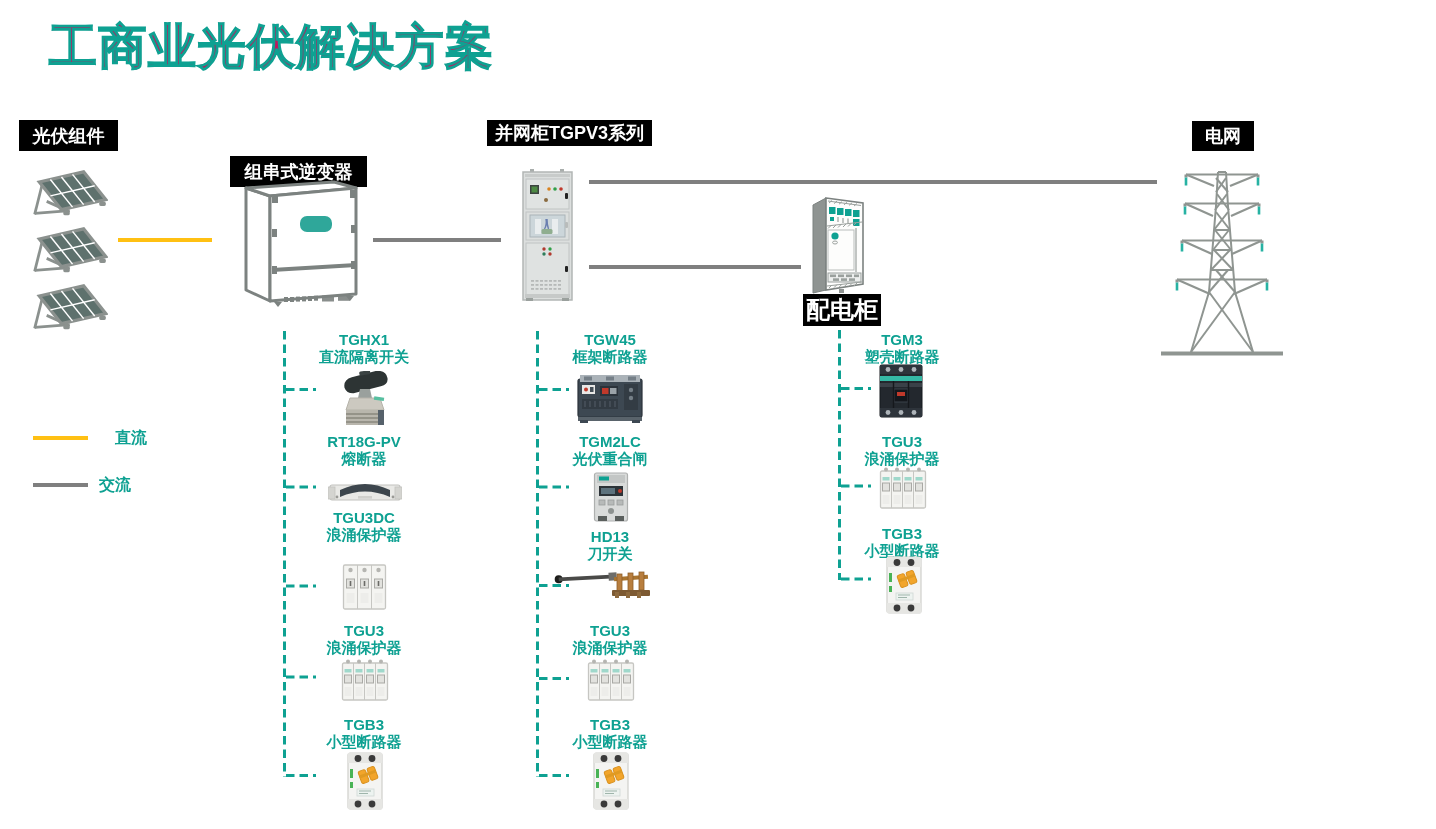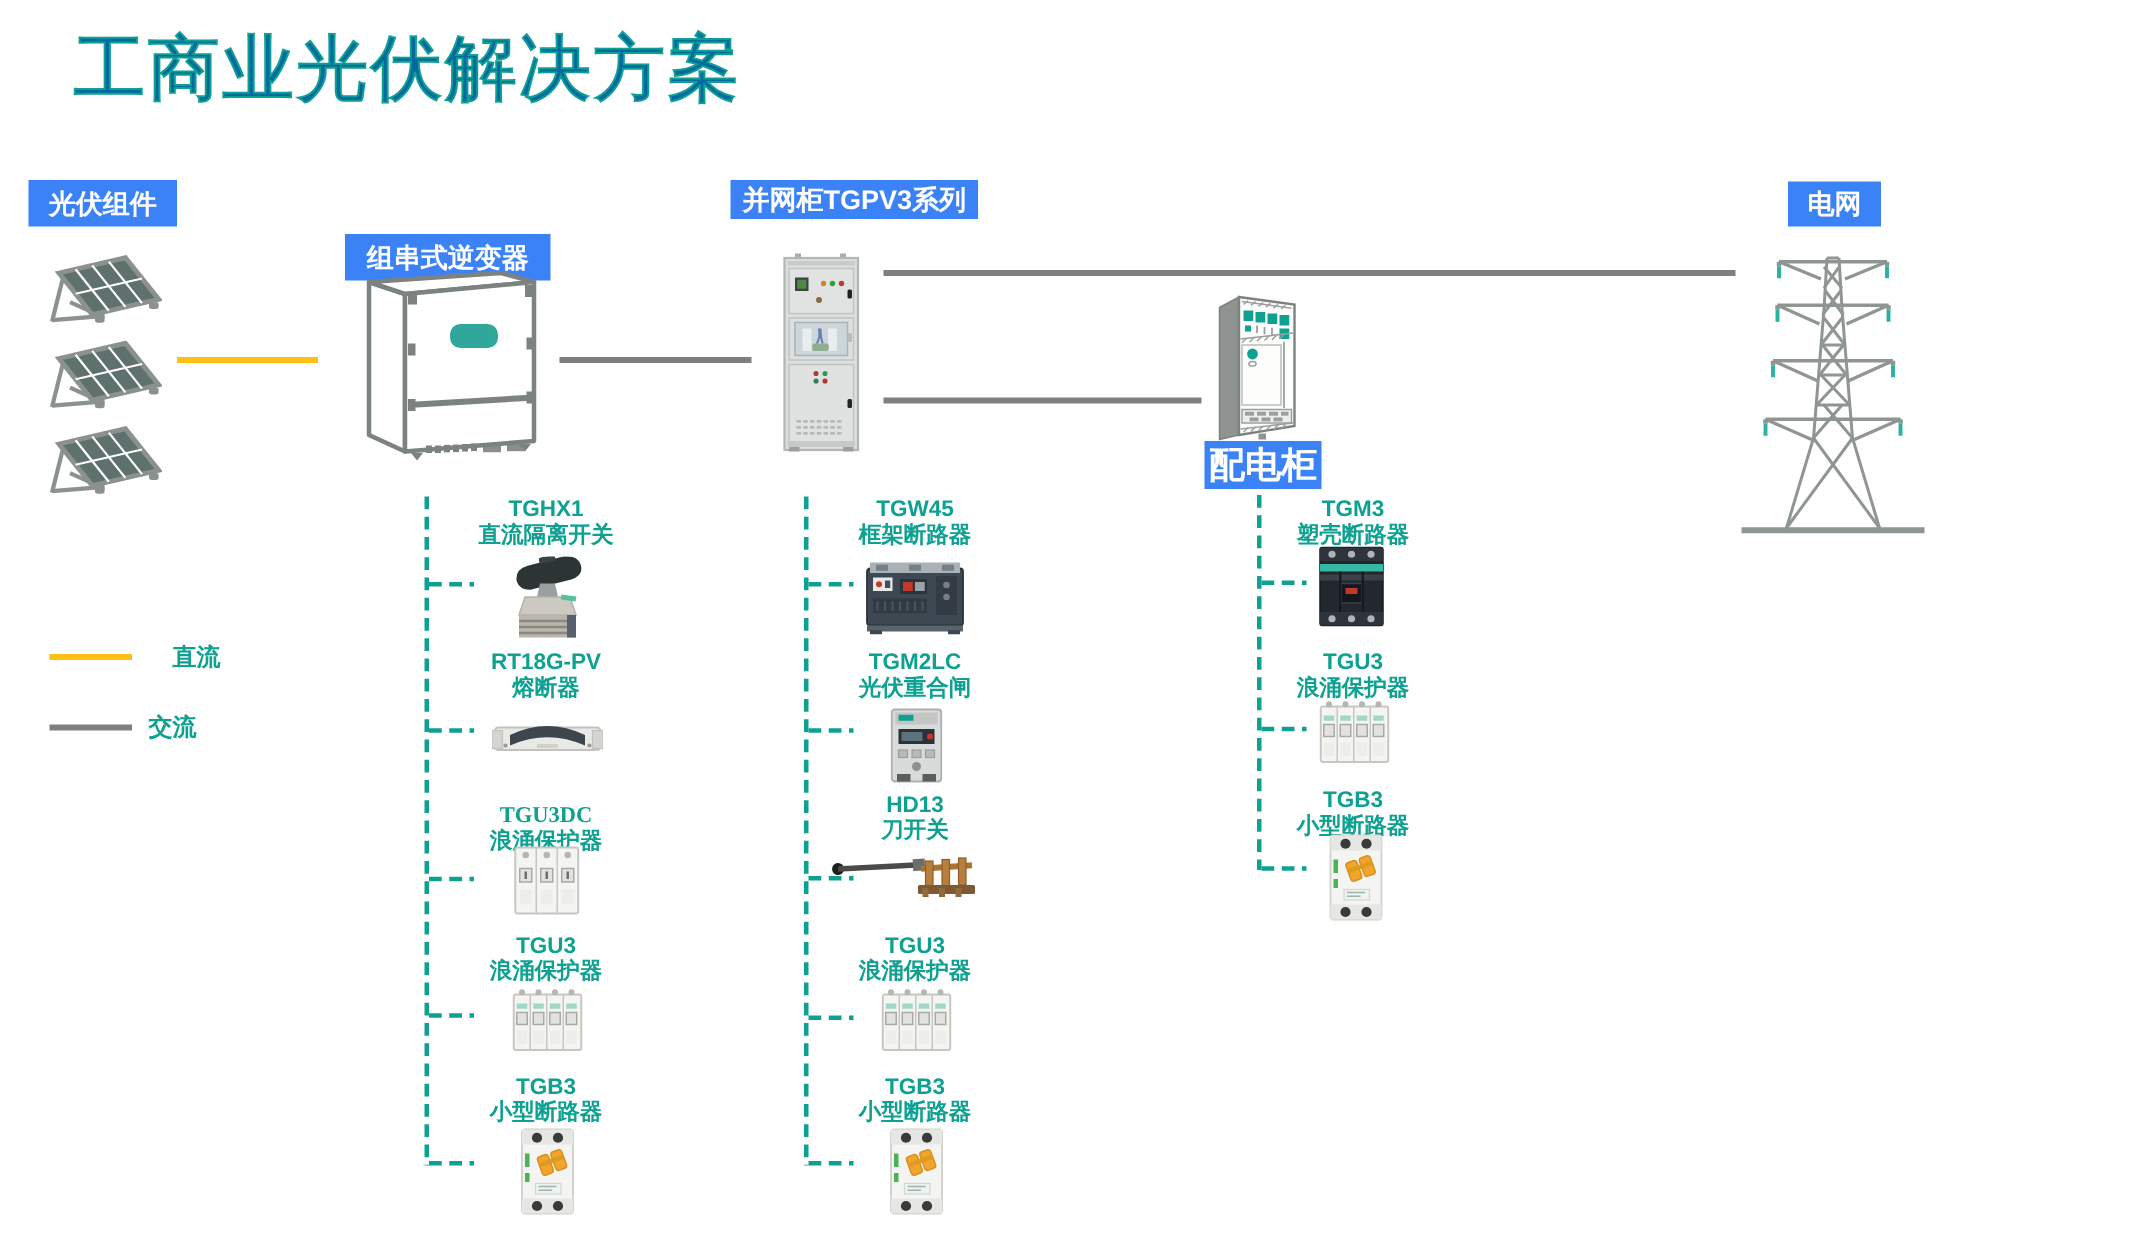--- a/index.html
+++ b/index.html
@@ -1,21 +1,21 @@
 <!DOCTYPE html>
 <html><head>
 <meta charset="utf-8">
 <style>
   html,body{margin:0;padding:0;background:#ffffff;}
   #stage{position:relative;width:1436px;height:829px;background:#ffffff;overflow:hidden;
          font-family:"Liberation Sans",sans-serif;}
   .abs{position:absolute;}
-  #title{left:49px;top:23px;font-size:48px;line-height:1;font-weight:400;color:#0369a1;
+  #title{left:49px;top:23px;font-size:48px;line-height:1;font-weight:700;color:#be185d;
          letter-spacing:1.5px;white-space:nowrap;-webkit-text-stroke:1.3px #0EA192;}
-  .badge{position:absolute;background:#3b82f6;color:#ffffff;font-weight:700;
+  .badge{position:absolute;background:#000000;color:#ffffff;font-weight:700;
          display:flex;align-items:center;justify-content:center;white-space:nowrap;}
   .badge.small{font-size:18px;}
   .prodlabel{position:absolute;width:160px;text-align:center;color:#0EA192;
              font-weight:700;font-size:15px;line-height:16.5px;}
   .prodicon{position:absolute;}
   .hline{position:absolute;height:4px;}
   .legend-label{position:absolute;color:#0EA192;font-weight:700;font-size:16px;}
   svg{display:block;}
 </style>
 </head>
@@ -365,21 +365,21 @@
       <rect x="2" y="8" width="70" height="15" rx="2" fill="#e9e9e6" stroke="#c2c2be" stroke-width="1.2"></rect>
       <rect x="0" y="10" width="7" height="12" fill="#d4d4d0" stroke="#c2c2be" stroke-width="0.8"></rect>
       <rect x="67" y="10" width="7" height="12" fill="#d4d4d0" stroke="#c2c2be" stroke-width="0.8"></rect>
       <path d="M12 13 Q37 1 62 13 L62 20 Q37 9 12 20 Z" fill="#3d464d"></path>
       <circle cx="9" cy="20" r="1.4" fill="#9a9a96"></circle>
       <circle cx="65" cy="20" r="1.4" fill="#9a9a96"></circle>
       <rect x="30" y="19" width="14" height="2.6" fill="#d0d0cc"></rect>
     </svg>
   </div>
 
-  <div class="prodlabel" style="left:284px;top:536px;font-family:Liberation Serif, serif;">
+  <div class="prodlabel" style="left:284px;top:510px;">
     <div>TGU3DC</div>
       <div>浪涌保护器</div>
   </div>
   <div class="prodicon" style="left:342px;top:563px;">
     <svg width="45" height="48" viewBox="0 0 45 48">
       <rect x="1.5" y="2" width="42" height="44" rx="1.5" fill="#f4f4f1" stroke="#c6c6c2" stroke-width="1.3"></rect>
       <line x1="15.5" y1="2" x2="15.5" y2="46" stroke="#c6c6c2" stroke-width="1"></line>
       <line x1="29.5" y1="2" x2="29.5" y2="46" stroke="#c6c6c2" stroke-width="1"></line>
       <circle cx="8.5" cy="7" r="2.2" fill="#b5b5b1"></circle>
         <circle cx="22.5" cy="7" r="2.2" fill="#b5b5b1"></circle>

